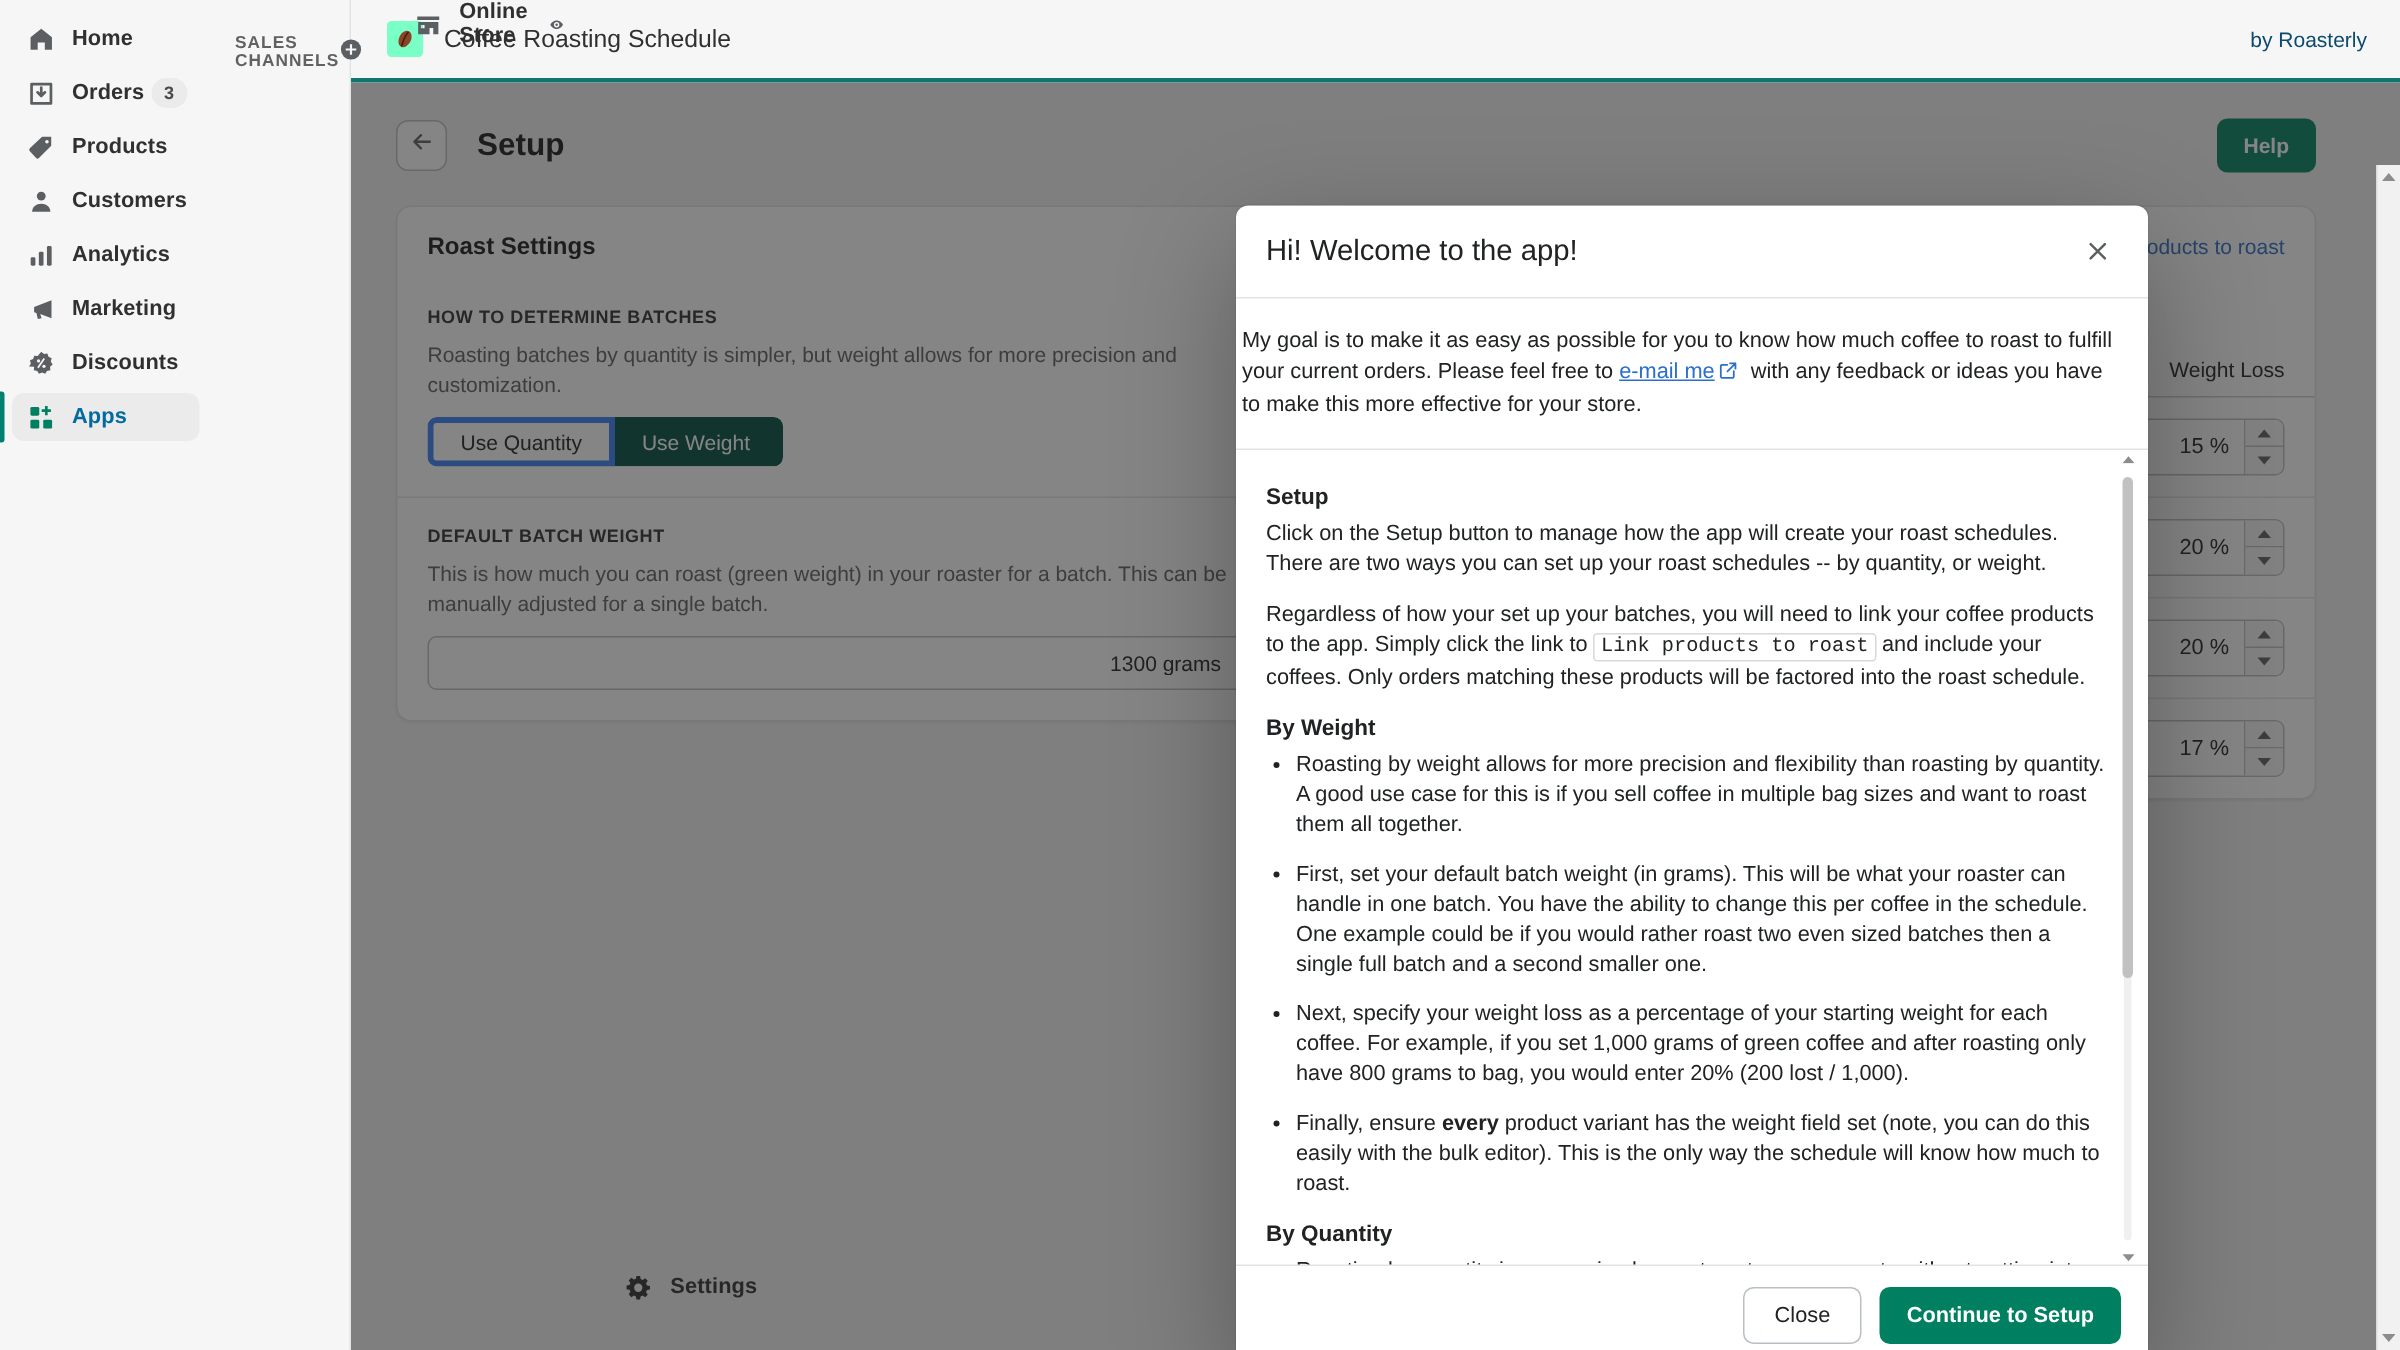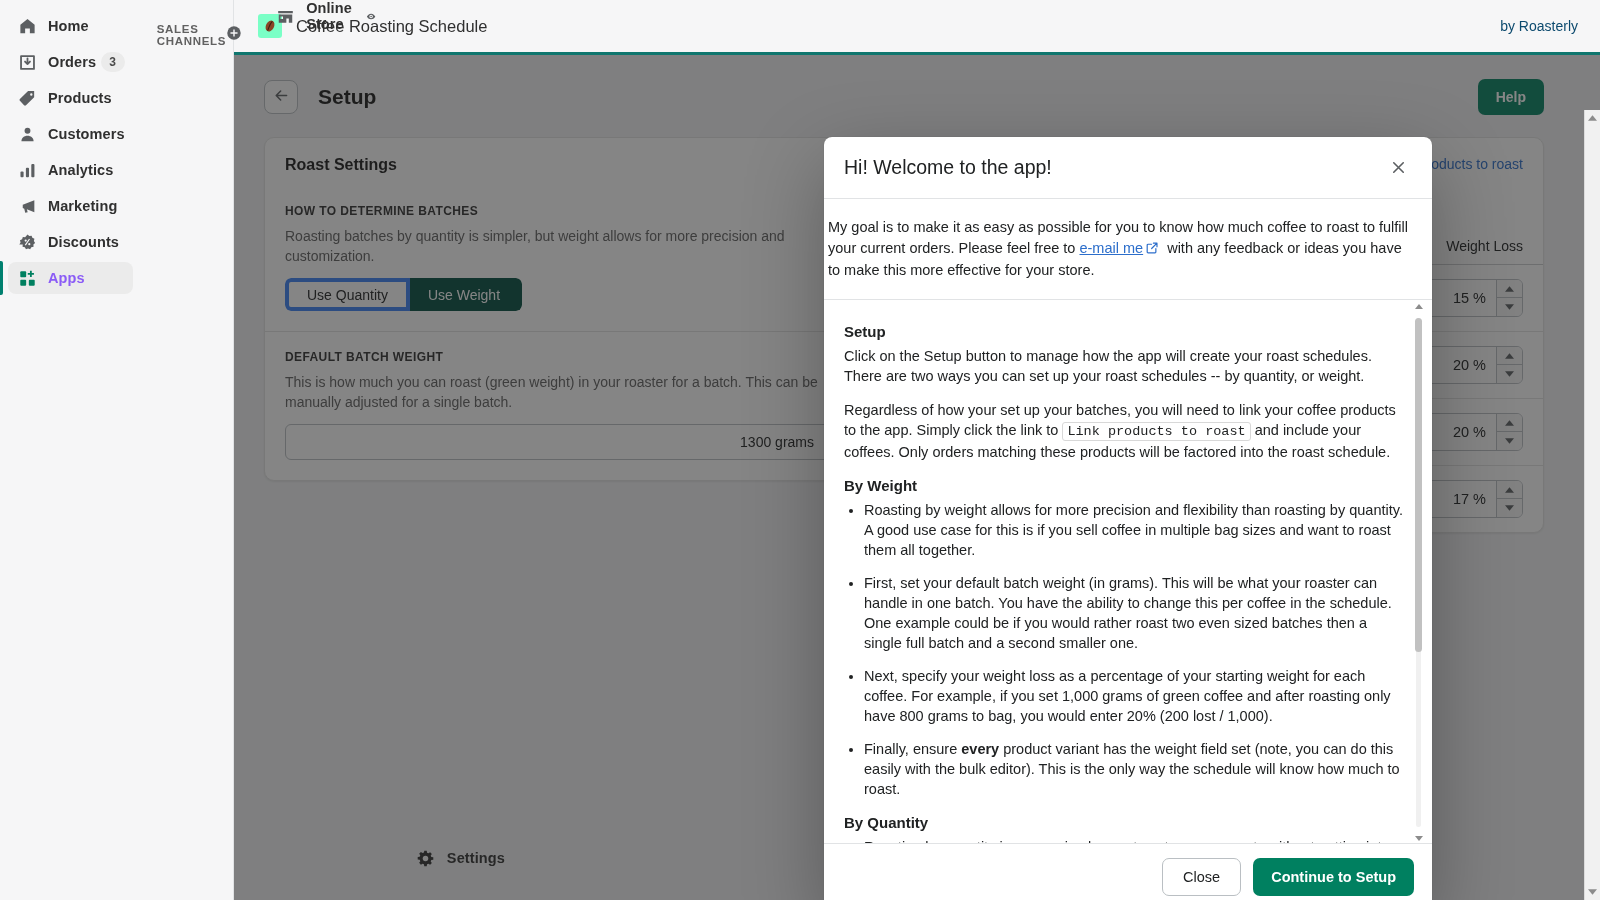--- a/index.html
+++ b/index.html
@@ -34,21 +34,21 @@
     margin: 0 0 4px 0;
     padding: 0 8px;
     border-radius: 8px;
     position: relative;
     cursor: pointer;
     color: #303030;
   }
   .nav-item .ico { width: 22px; height: 20px; margin-right: 10px; display:flex; align-items:center; justify-content:center; flex: 0 0 22px; }
   .nav-item .label { font-size: 14.5px; font-weight: 600; letter-spacing: .1px; }
   .nav-item.active { background: #ebebeb; }
-  .nav-item.active .label { color: #8b5cf6; }
+  .nav-item.active .label { color: #0369a1; }
   .nav-item.active::before {
     content:""; position:absolute; left:-8px; top:-1px;
     width: 3px; height: 34px; background: #00806f; border-radius: 0 2px 2px 0;
   }
   .badge {
     margin-left: auto;
     min-width: 24px; height: 20px;
     background: #ebebeb; color: #4a4a4a;
     border-radius: 10px;
     font-size: 12px; font-weight: 600;

